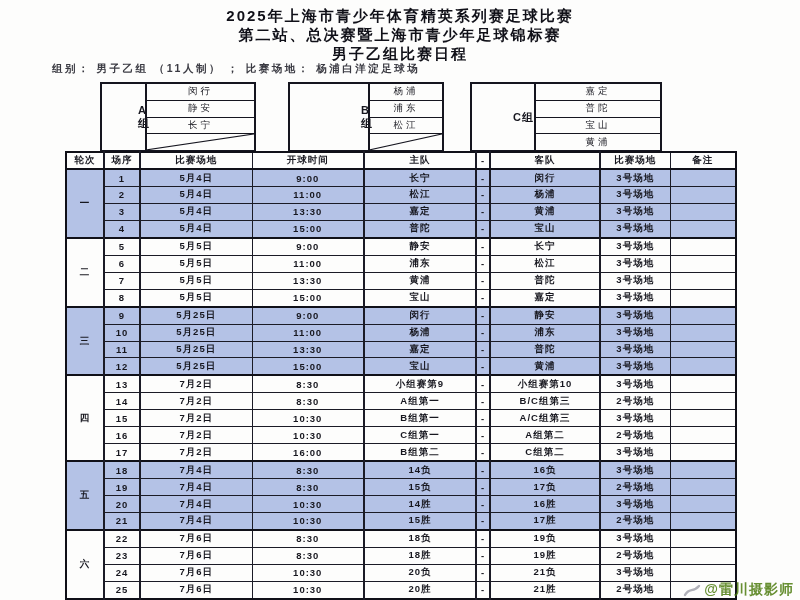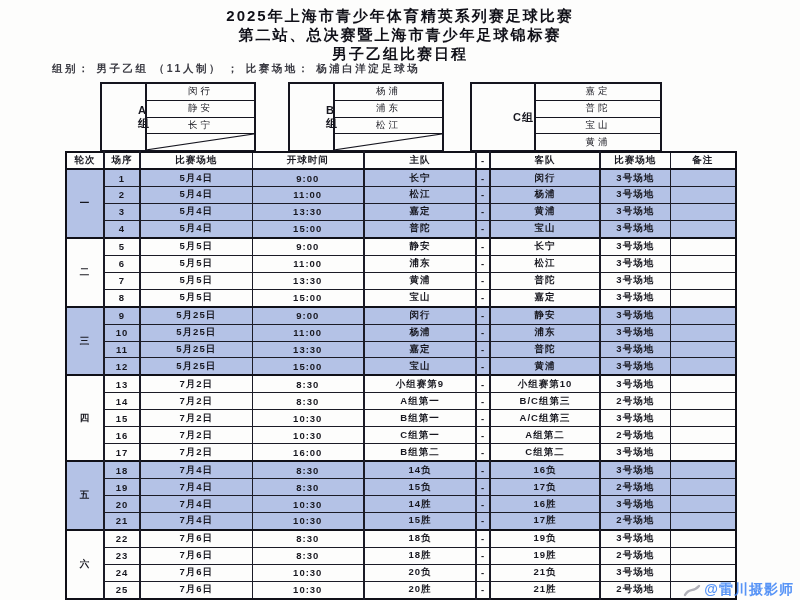--- a/index.html
+++ b/index.html
@@ -52,21 +52,21 @@
   tr.round-start td { border-top:2px solid #101018; }
   td.round-label { font-weight:bold; letter-spacing:0; }
   .b-l2 { border-left-width:2px !important; }
   .b-r2 { border-right-width:2px !important; }
   .c-seq  { font-weight:bold; }
   .c-date, .c-time { font-weight:bold; letter-spacing:1.5px; }
   .c-vs { font-weight:bold; padding:0; letter-spacing:0; }
   
   .watermark {
     position:absolute; right:6px; bottom:1px; display:flex; align-items:center; gap:3px;
-    color:#3b82f6; font-size:14px; font-weight:bold; letter-spacing:1px; opacity:.85;
+    color:#4d7c0f; font-size:14px; font-weight:bold; letter-spacing:1px; opacity:.85;
     pointer-events:none;
   }
   .wm-icon { width:18px; height:14px; }
 </style>
 </head>
 <body>
 
 <div class="page">
 
   <div class="titles">
@@ -85,21 +85,21 @@
       <div class="team-row">长宁</div>
       <div class="team-row slash">
         <svg viewBox="0 0 100 16" preserveAspectRatio="none">
             <line x1="0" y1="16" x2="100" y2="0" stroke="#15151f" stroke-width="1.2"></line>
           </svg>
       </div>
     </div>
   </div>
 
   <div class="group-box" style="left:288px;width:156px;">
-    <div class="group-label" style="width:45px;">B组</div>
+    <div class="group-label" style="width:45px;margin-left:35px;">B组</div>
     <div class="group-teams">
       <div class="team-row">杨浦</div>
       <div class="team-row">浦东</div>
       <div class="team-row">松江</div>
       <div class="team-row slash">
         <svg viewBox="0 0 100 16" preserveAspectRatio="none">
             <line x1="0" y1="16" x2="100" y2="0" stroke="#15151f" stroke-width="1.2"></line>
           </svg>
       </div>
     </div>

